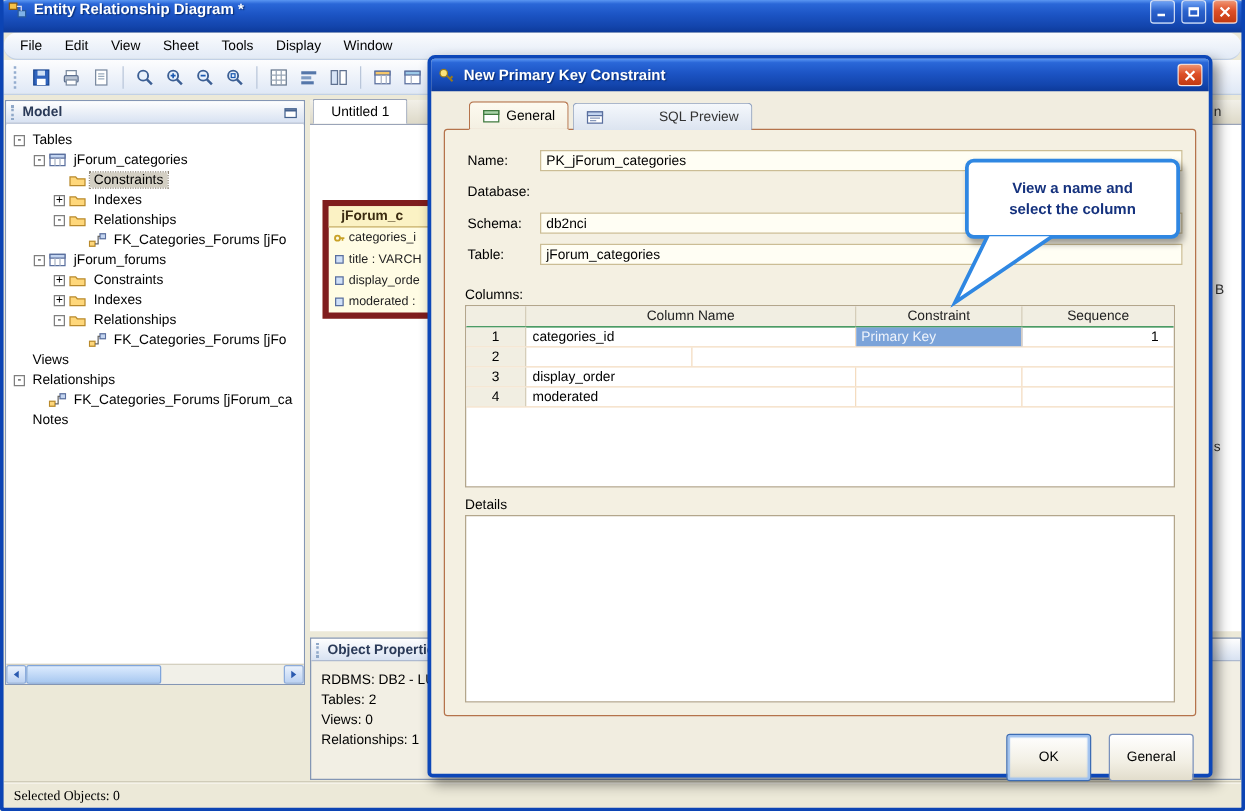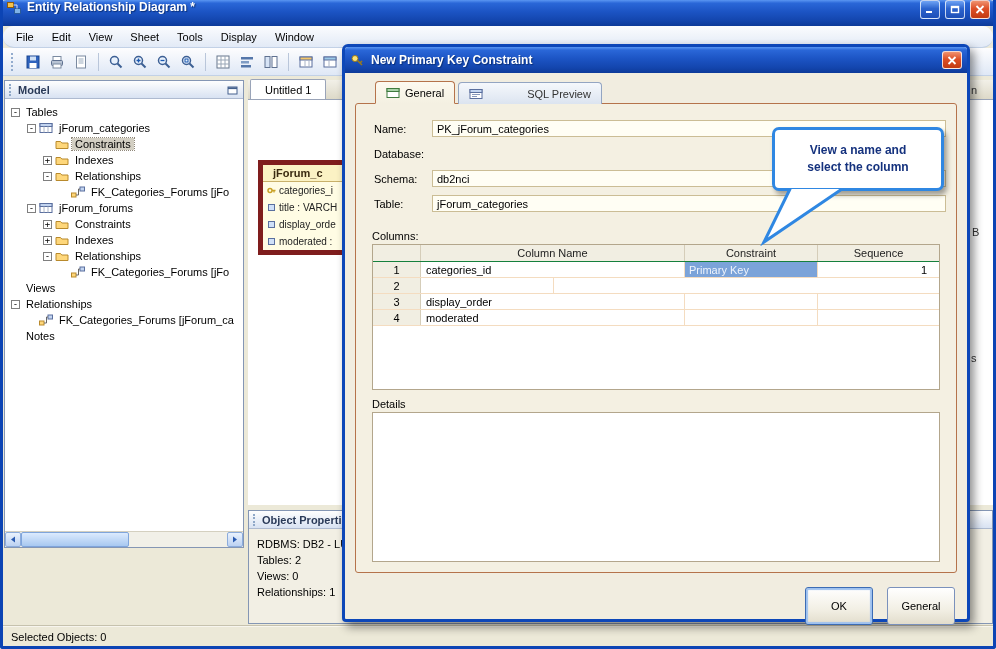--- a/index.html
+++ b/index.html
@@ -28,21 +28,21 @@
     display: flex; align-items: center; padding-left: 4px; gap: 2px; z-index: 20; }
   .grip { width: 5px; height: 18px; border-left: 2px dotted #93acce; margin: 0 4px; }
   .tsep { width: 1px; height: 18px; background: #b9c6da; margin: 0 4px; }
   .tool-btn { width: 22px; height: 22px; display: flex; align-items: center; justify-content: center; }
 
   .frame { position: absolute; inset: 0; border: 3px solid #0c44b4; border-top: none;
     border-radius: 0 0 3px 3px; pointer-events: none; z-index: 35; }
 
   .statusbar { position: absolute; left: 3px; right: 3px; bottom: 3px; height: 20px; background: #ece9d8;
     border-top: 1px solid #f7f5ee; box-shadow: 0 -1px 0 #c6c2ae; display: flex; align-items: center;
-    padding-left: 8px; z-index: 20; }
+    padding-left: 8px; z-index: 20; font-family: Liberation Serif, serif; }
   .resize-grip { position: absolute; right: 5px; bottom: 4px; width: 12px; height: 12px; }
 
   
   .panel { position: absolute; left: 4px; top: 80px; width: 240px; height: 468px;
     border: 1px solid #8496b4; background: #fff; }
   .panel-hdr { height: 18px; background: linear-gradient(#fefefe,#d8e2f2); border-bottom: 1px solid #aebad0;
     display: flex; align-items: center; gap: 5px; padding: 0 4px; font-weight: bold; color: #2a3a58; }
   .hgrip { width: 4px; height: 12px; border-left: 2px dotted #8fa8c8; }
   .hdr-spacer { flex: 1; }
   .tree { position: absolute; top: 19px; left: 0; right: 0; bottom: 16px; background: #fff;

